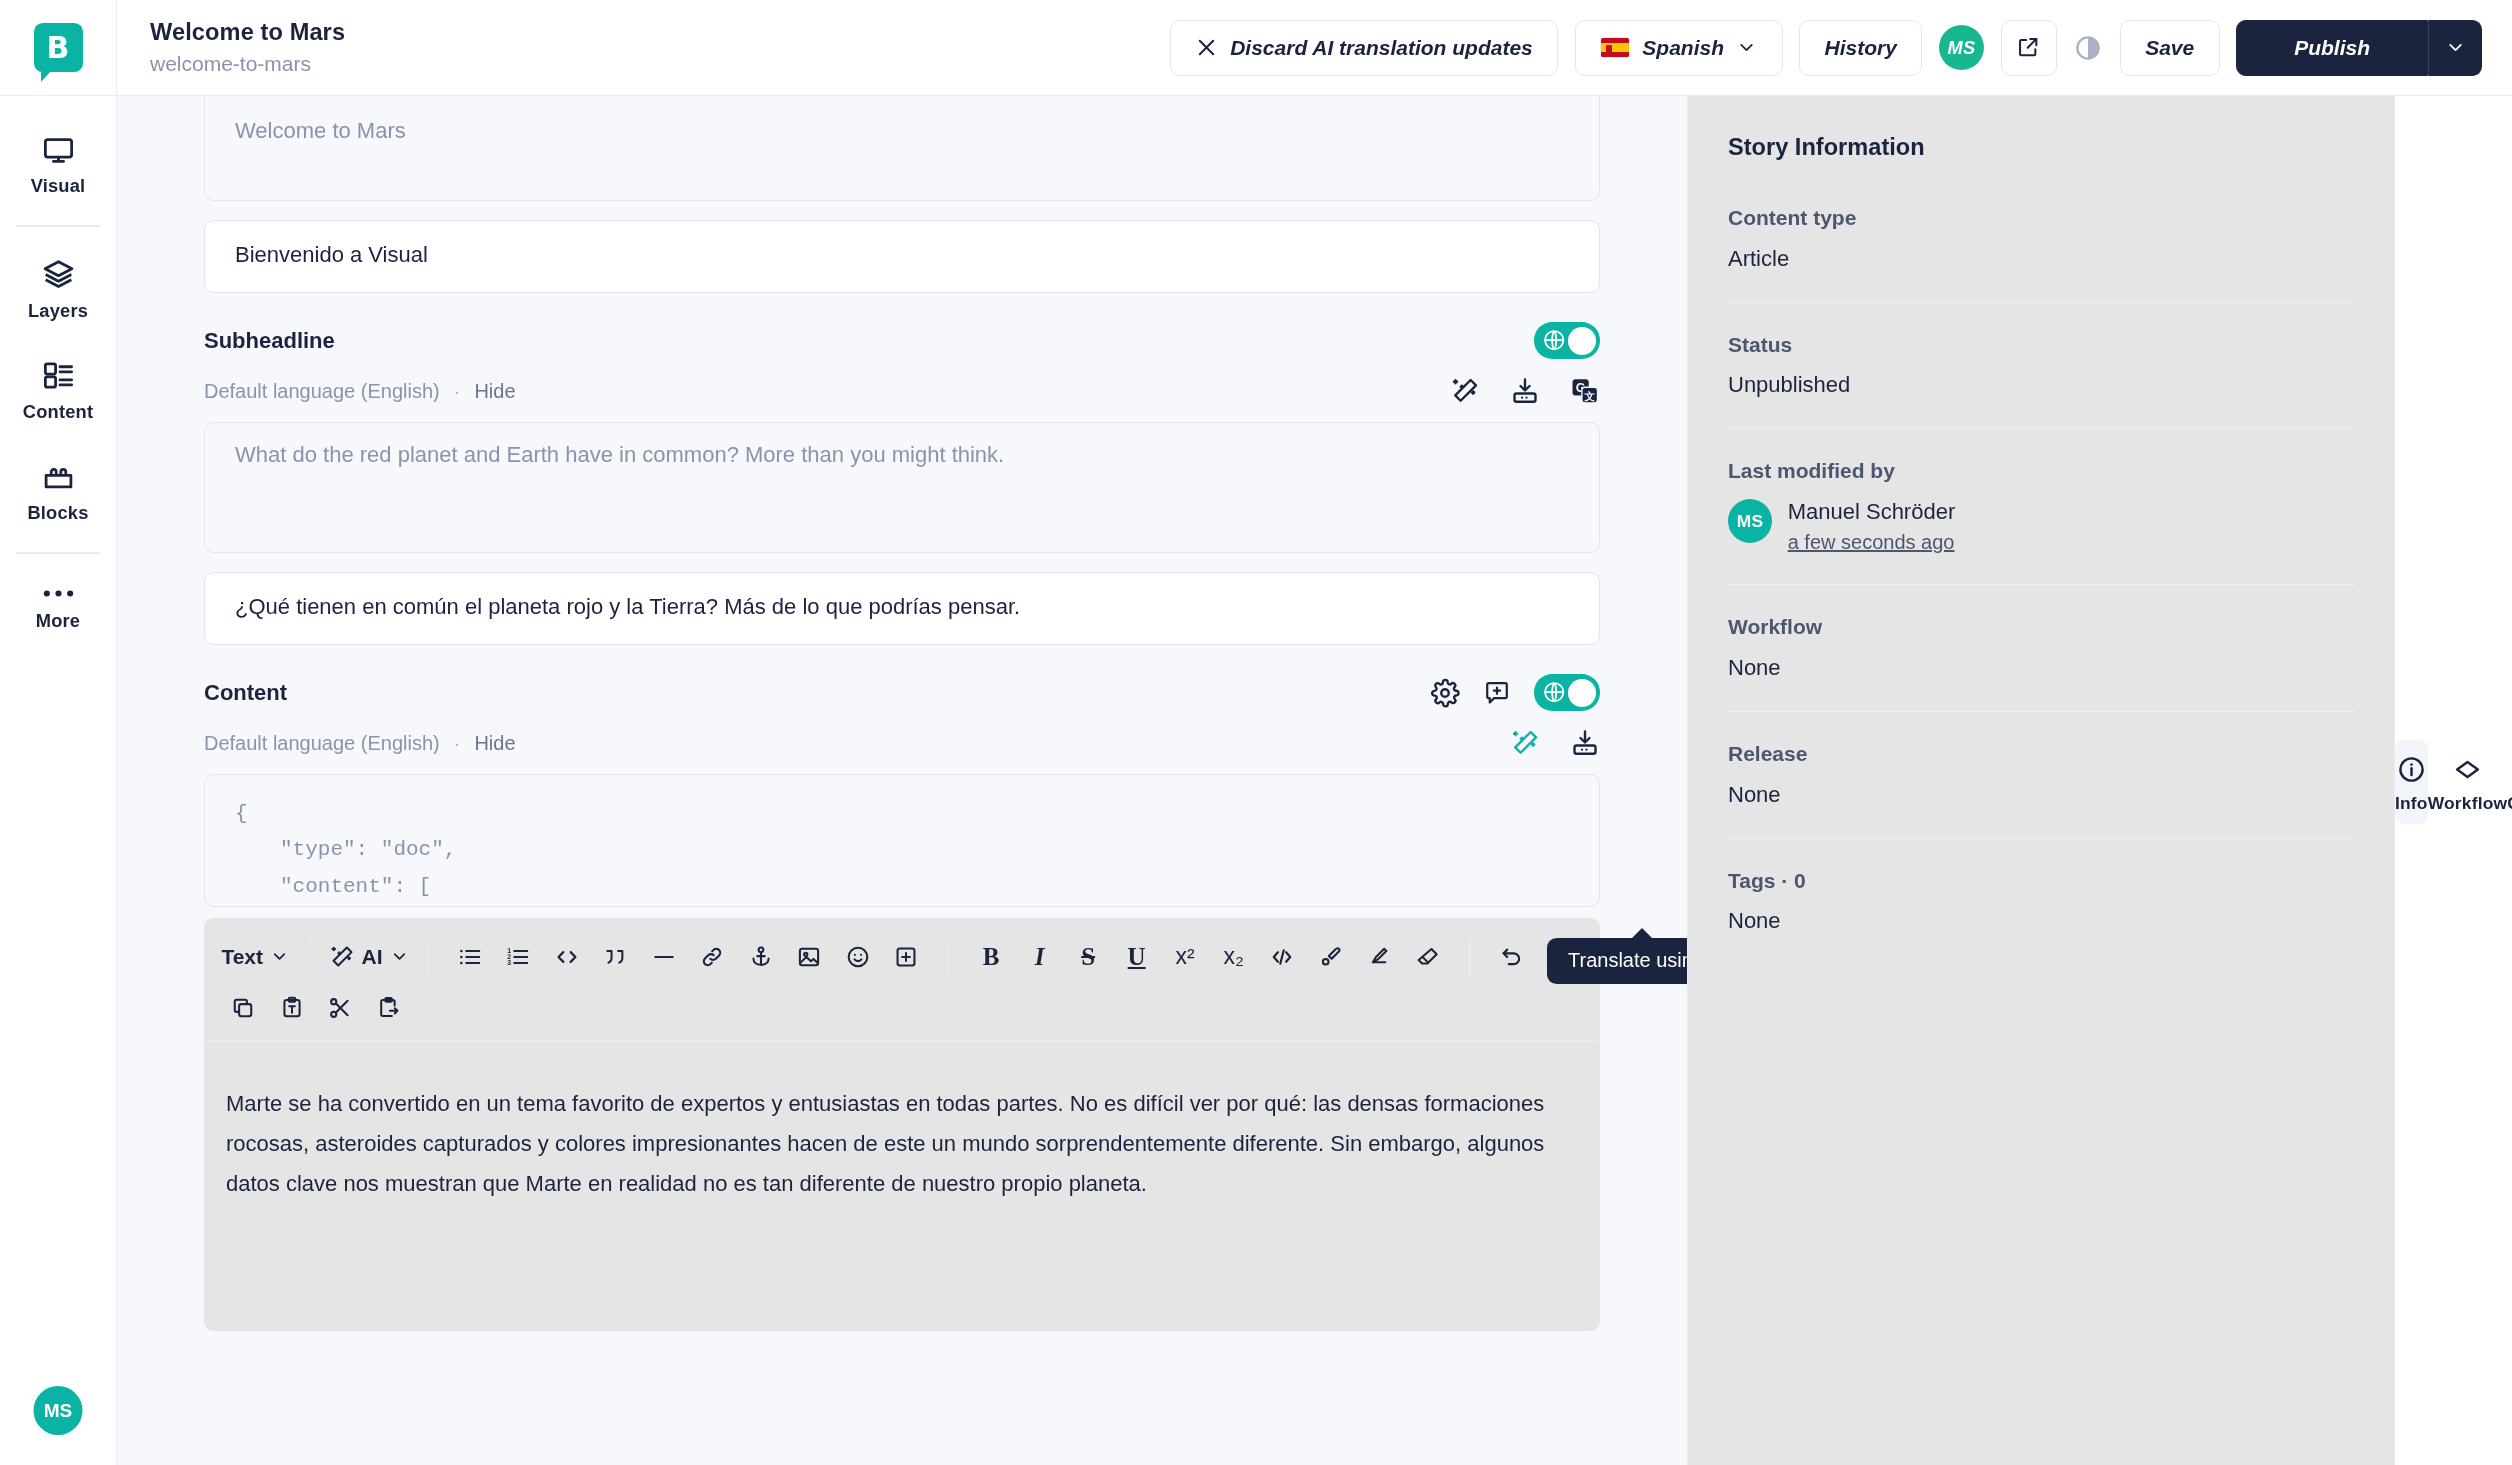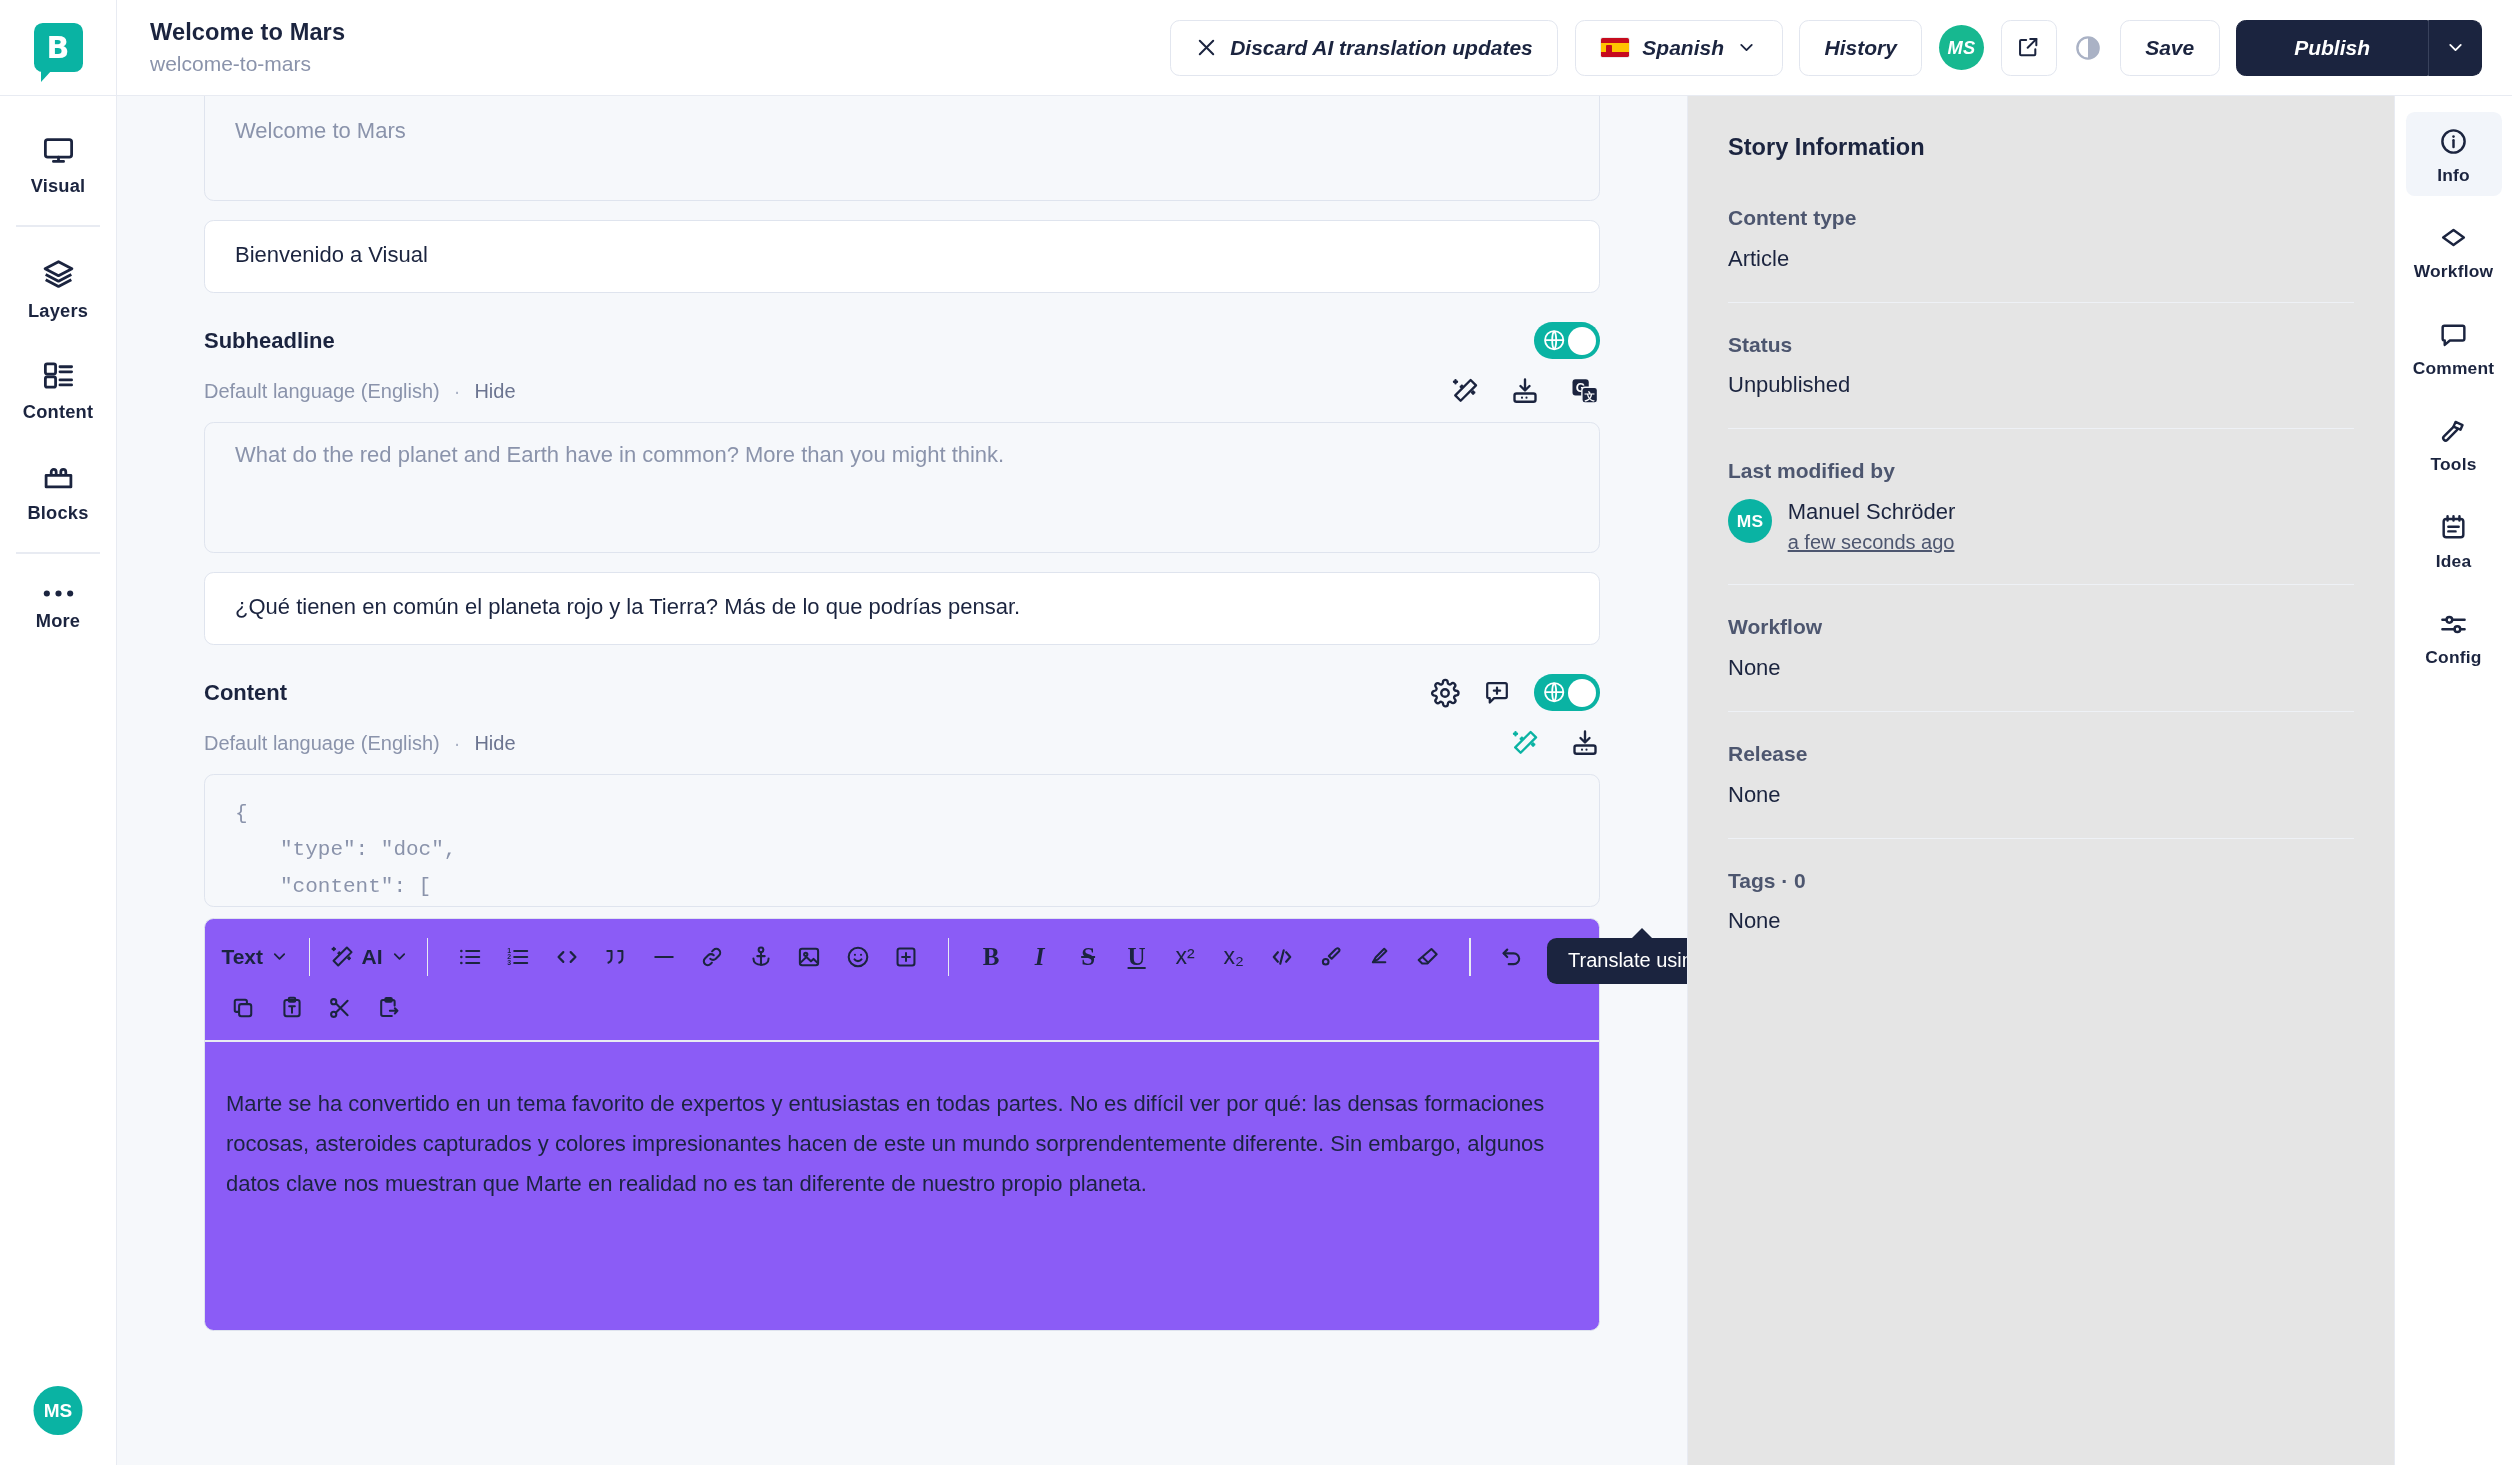--- a/index.html
+++ b/index.html
@@ -213,21 +213,21 @@
     font-size: 21px;
     font-family: "Liberation Mono", monospace;
     line-height: 1.72;
     height: 133px; overflow: hidden;
     position: relative;
   }
   .code-box .resize-grip { position: absolute; right: 6.1px; bottom: 2.6px; color: #aab2c5; font-size: 15px; }
 
   
   .rte {
-    background: #8b5cf6;
+    background: #e5e5e5;
     border: 1.7px solid #dfe4ee;
     border-radius: 9.6px;
     margin-top: 10.5px;
     overflow: hidden;
   }
   .rte-toolbar { padding: 12.2px 15.7px 7px; }
   .rte-row { display: flex; align-items: center; gap: 3.5px; flex-wrap: nowrap; min-height: 51px; }
   .tb-btn {
     height: 45px; min-width: 45px;
     display: flex; align-items: center; justify-content: center;
@@ -259,21 +259,21 @@
   .info-val { font-size: 22px; color: #1b243f; }
   .modifier { display: flex; align-items: flex-start; gap: 15.7px; }
   .modifier .avatar { width: 44px; height: 44px; background: #0ab3a3; font-size: 17.4px; flex:0 0 auto; }
   .mod-name { font-size: 22px; color: #1b243f; }
   .mod-time { font-size: 20px; color: #4d566f; text-decoration: underline; margin-top: 6.1px; cursor: pointer; display:inline-block;}
 
   
   .farrail {
     width: 117px; flex: 0 0 117px;
     background: #fff;
-    display: flex; flex-direction: column; align-items: center;
+    display: flex; align-items: center;
     padding-top: 15.7px;
   }
   .farrail .rail-item { margin-bottom: 12.2px; padding: 14px 0 10.5px; }
   .farrail .rail-item.active { background: #f2f5fa; }
   .farrail .rail-label { font-size: 17.4px; }
 
   svg { display: block; }
 </style>
 </head>
 <body>

